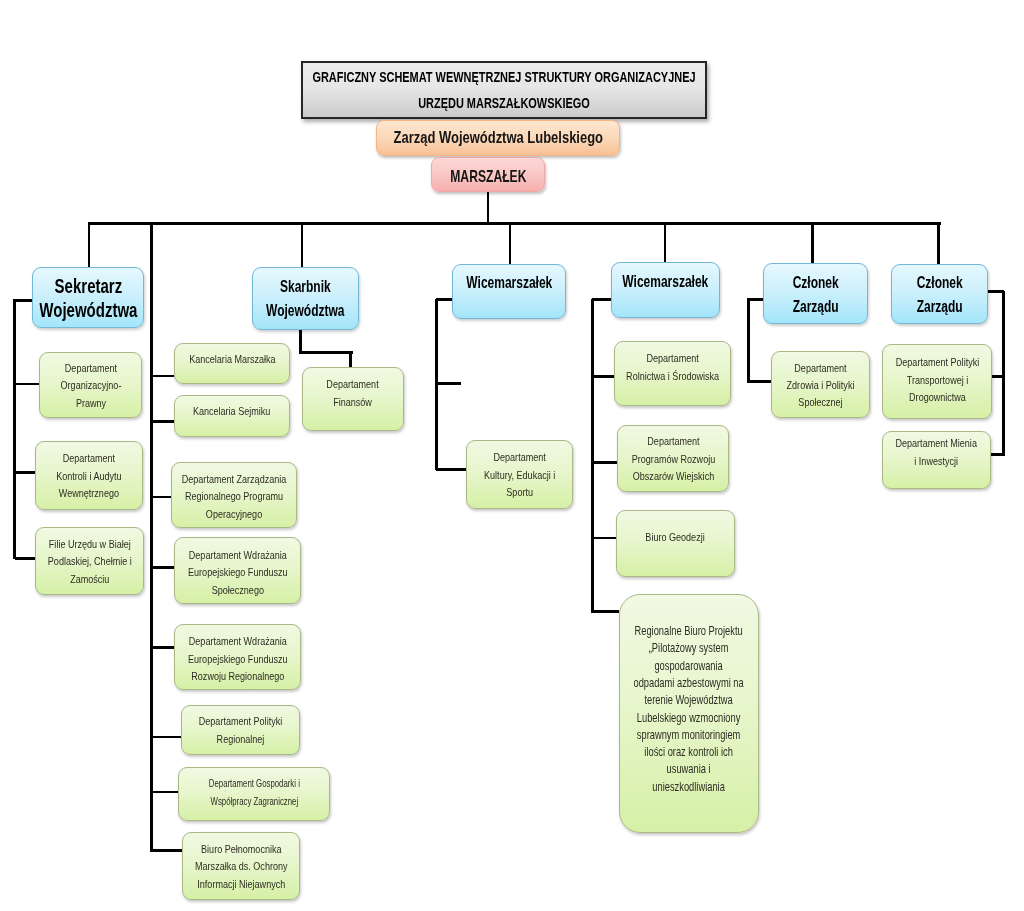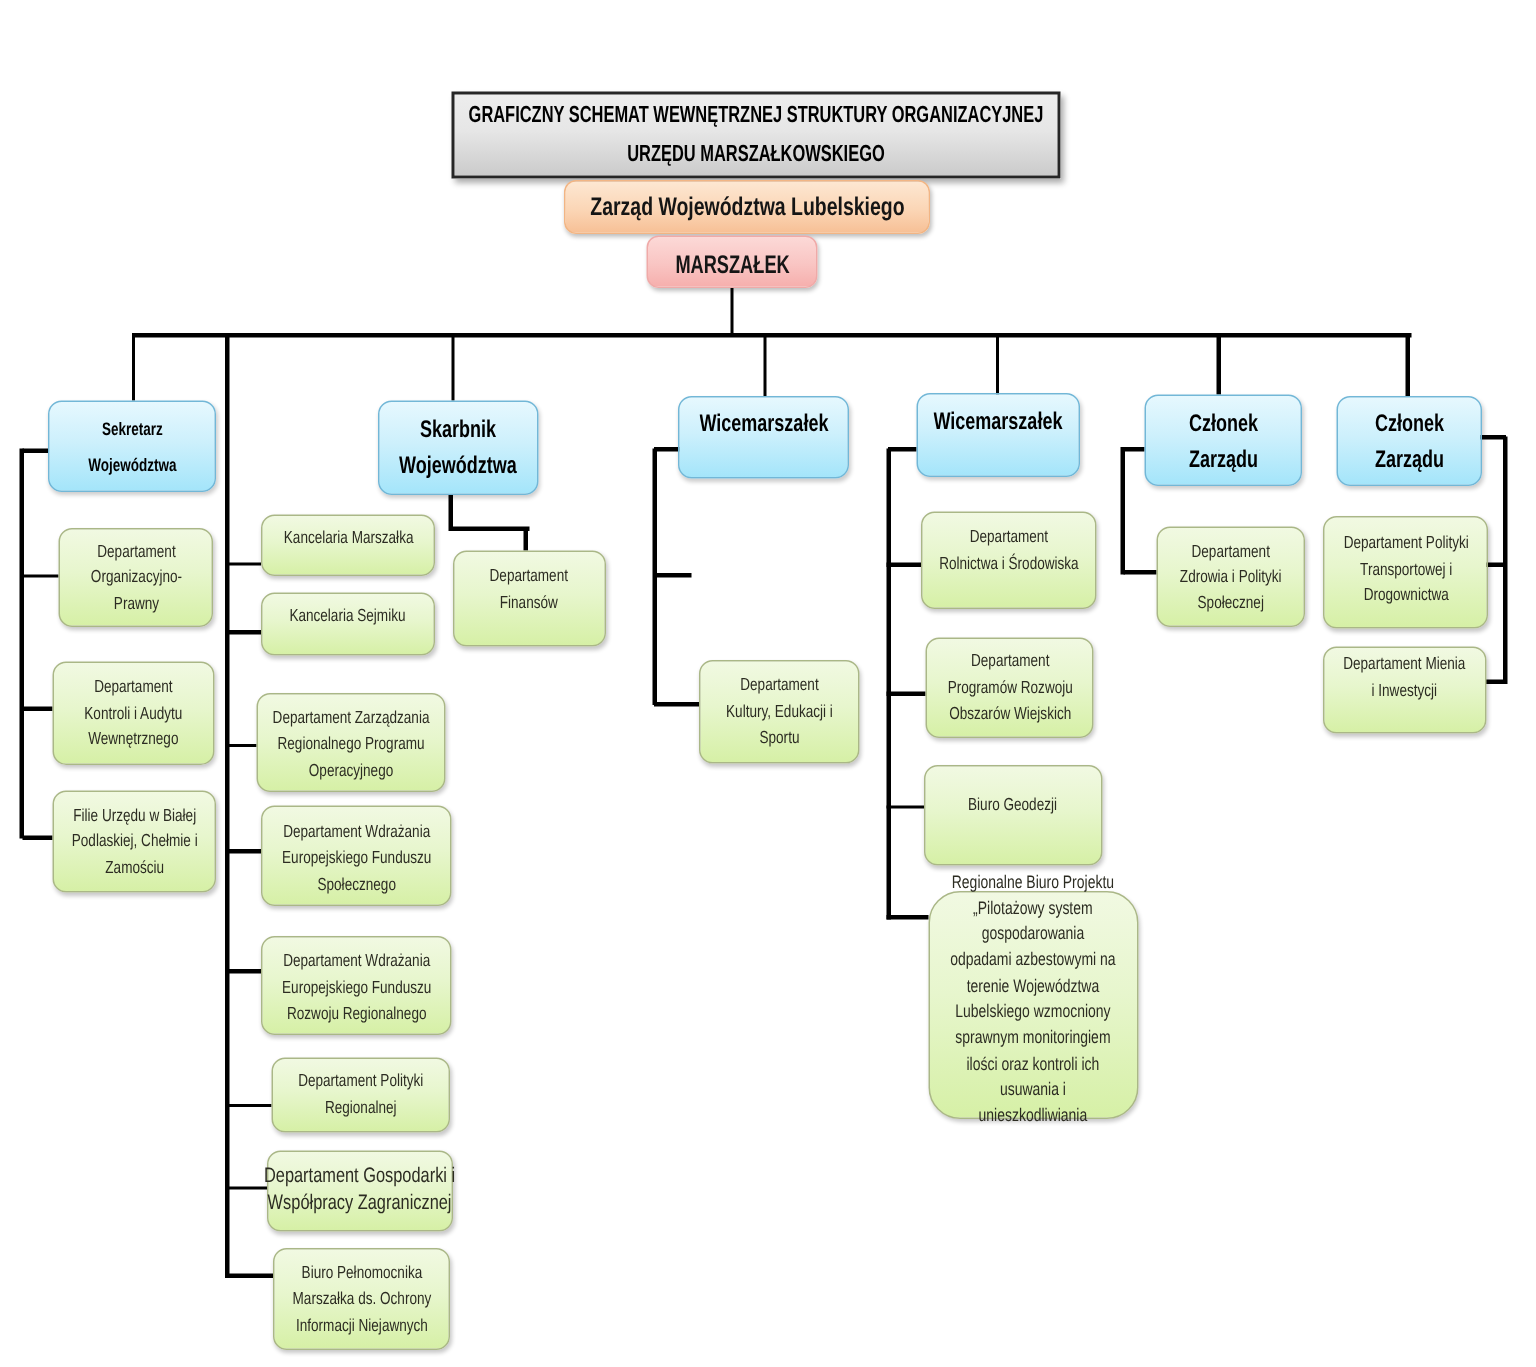--- a/index.html
+++ b/index.html
@@ -88,21 +88,21 @@
   </div>
 
   <div class="node orange-box" style="left:376px;top:120px;width:244px;height:36px;font-size:17px;line-height:20px;">
     <span class="lbl"><span>Zarząd Województwa Lubelskiego</span></span>
   </div>
 
   <div class="node pink-box" style="left:431px;top:157px;width:114px;height:35px;font-size:17px;line-height:20px;padding-top:5px;">
     <span class="lbl"><span>MARSZAŁEK</span></span>
   </div>
 
-  <div class="node blue-box" style="left:32px;top:267px;width:112px;height:61px;font-size:12px;line-height:24px;">
+  <div class="node blue-box" style="left:32px;top:267px;width:112px;height:61px;font-size:20px;line-height:24px;">
     <span class="lbl">
       <span>Sekretarz</span><br>
       <span>Województwa</span>
     </span>
   </div>
 
   <div class="node blue-box" style="left:252px;top:267px;width:107px;height:63px;font-size:16px;line-height:24px;">
     <span class="lbl">
       <span>Skarbnik</span><br>
       <span>Województwa</span>
@@ -187,21 +187,21 @@
     </span>
   </div>
 
   <div class="node green-box" style="left:181px;top:705px;width:119px;height:50px;font-size:11.6px;line-height:17.6px;">
     <span class="lbl">
       <span>Departament Polityki</span><br>
       <span>Regionalnej</span>
     </span>
   </div>
 
-  <div class="node green-box" style="left:178px;top:767px;width:124px;height:54px;font-size:14px;line-height:17.3px;padding-bottom:3px;">
+  <div class="node green-box" style="left:178px;top:767px;width:152px;height:54px;font-size:10px;line-height:17.3px;padding-bottom:3px;">
     <span class="lbl">
       <span>Departament Gospodarki i</span><br>
       <span>Współpracy Zagranicznej</span>
     </span>
   </div>
 
   <div class="node green-box" style="left:182px;top:832px;width:118px;height:68px;font-size:11.6px;line-height:17.6px;">
     <span class="lbl">
       <span>Biuro Pełnomocnika</span><br>
       <span>Marszałka ds. Ochrony</span><br>
@@ -237,21 +237,21 @@
       <span>Departament</span><br>
       <span>Programów Rozwoju</span><br>
       <span>Obszarów Wiejskich</span>
     </span>
   </div>
 
   <div class="node green-box" style="left:616px;top:510px;width:119px;height:67px;font-size:11.6px;line-height:17.6px;padding-bottom:14px;">
     <span class="lbl"><span>Biuro Geodezji</span></span>
   </div>
 
-  <div class="node green-box" style="left:619px;top:594px;width:140px;height:152px;border-radius:21px;font-size:12.1px;line-height:17.3px;padding-bottom:8px;--sx:0.77;">
+  <div class="node green-box" style="left:619px;top:594px;width:140px;height:239px;border-radius:21px;font-size:12.1px;line-height:17.3px;padding-bottom:8px;--sx:0.77;">
     <span class="lbl">
       <span>Regionalne Biuro Projektu</span><br>
       <span>„Pilotażowy system</span><br>
       <span>gospodarowania</span><br>
       <span>odpadami azbestowymi na</span><br>
       <span>terenie Województwa</span><br>
       <span>Lubelskiego wzmocniony</span><br>
       <span>sprawnym monitoringiem</span><br>
       <span>ilości oraz kontroli ich</span><br>
       <span>usuwania i</span><br>

